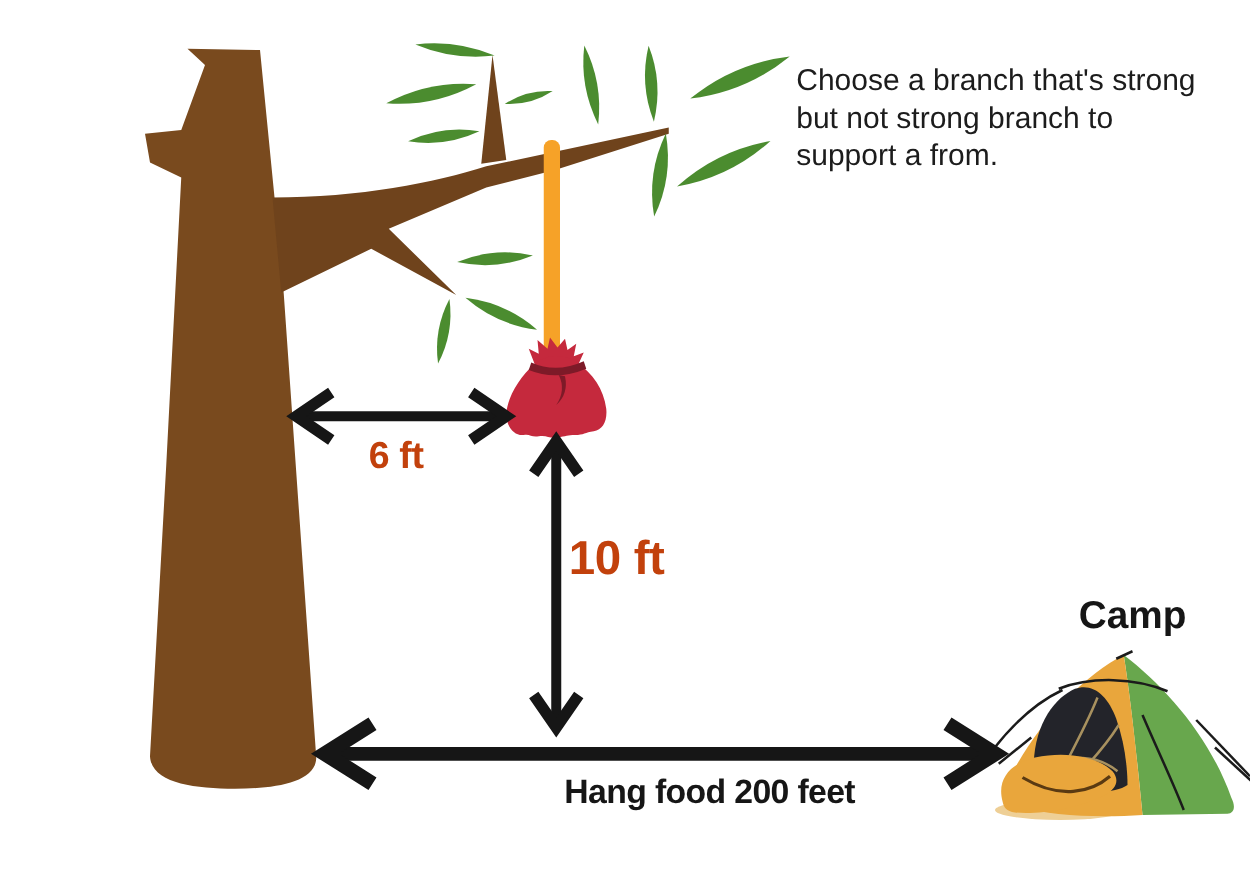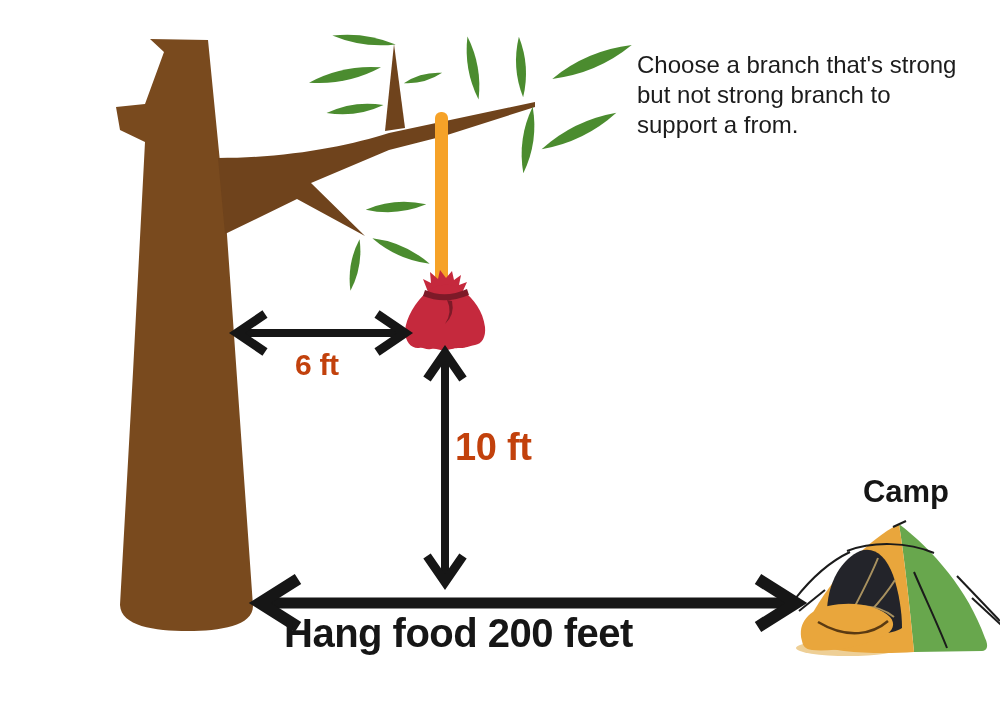--- a/index.html
+++ b/index.html
@@ -13,22 +13,22 @@
     font-size:24px;line-height:30px;color:#1c1c1c;
   }
   .note div{white-space:nowrap;}
   .lbl{
     position:absolute;font-weight:700;color:#c2410c;white-space:nowrap;
     letter-spacing:-0.3px;
   }
   .lbl-6ft{left:247px;top:348px;font-size:30px;}
   .lbl-10ft{left:407px;top:426px;font-size:38px;}
   .caption{
-    position:absolute;left:236px;top:617px;width:400px;text-align:left;
-    font-weight:700;font-size:40px;line-height:33px;color:#161616;
+    position:absolute;left:236px;top:617px;width:400px;text-align:right;
+    font-weight:700;font-size:27px;line-height:33px;color:#161616;
     letter-spacing:-0.5px;
   }
   .camp-lbl{
     position:absolute;left:812px;top:474px;width:92px;text-align:center;
     font-weight:700;font-size:31px;color:#161616;
   }
 </style>
 </head>
 <body>
 

